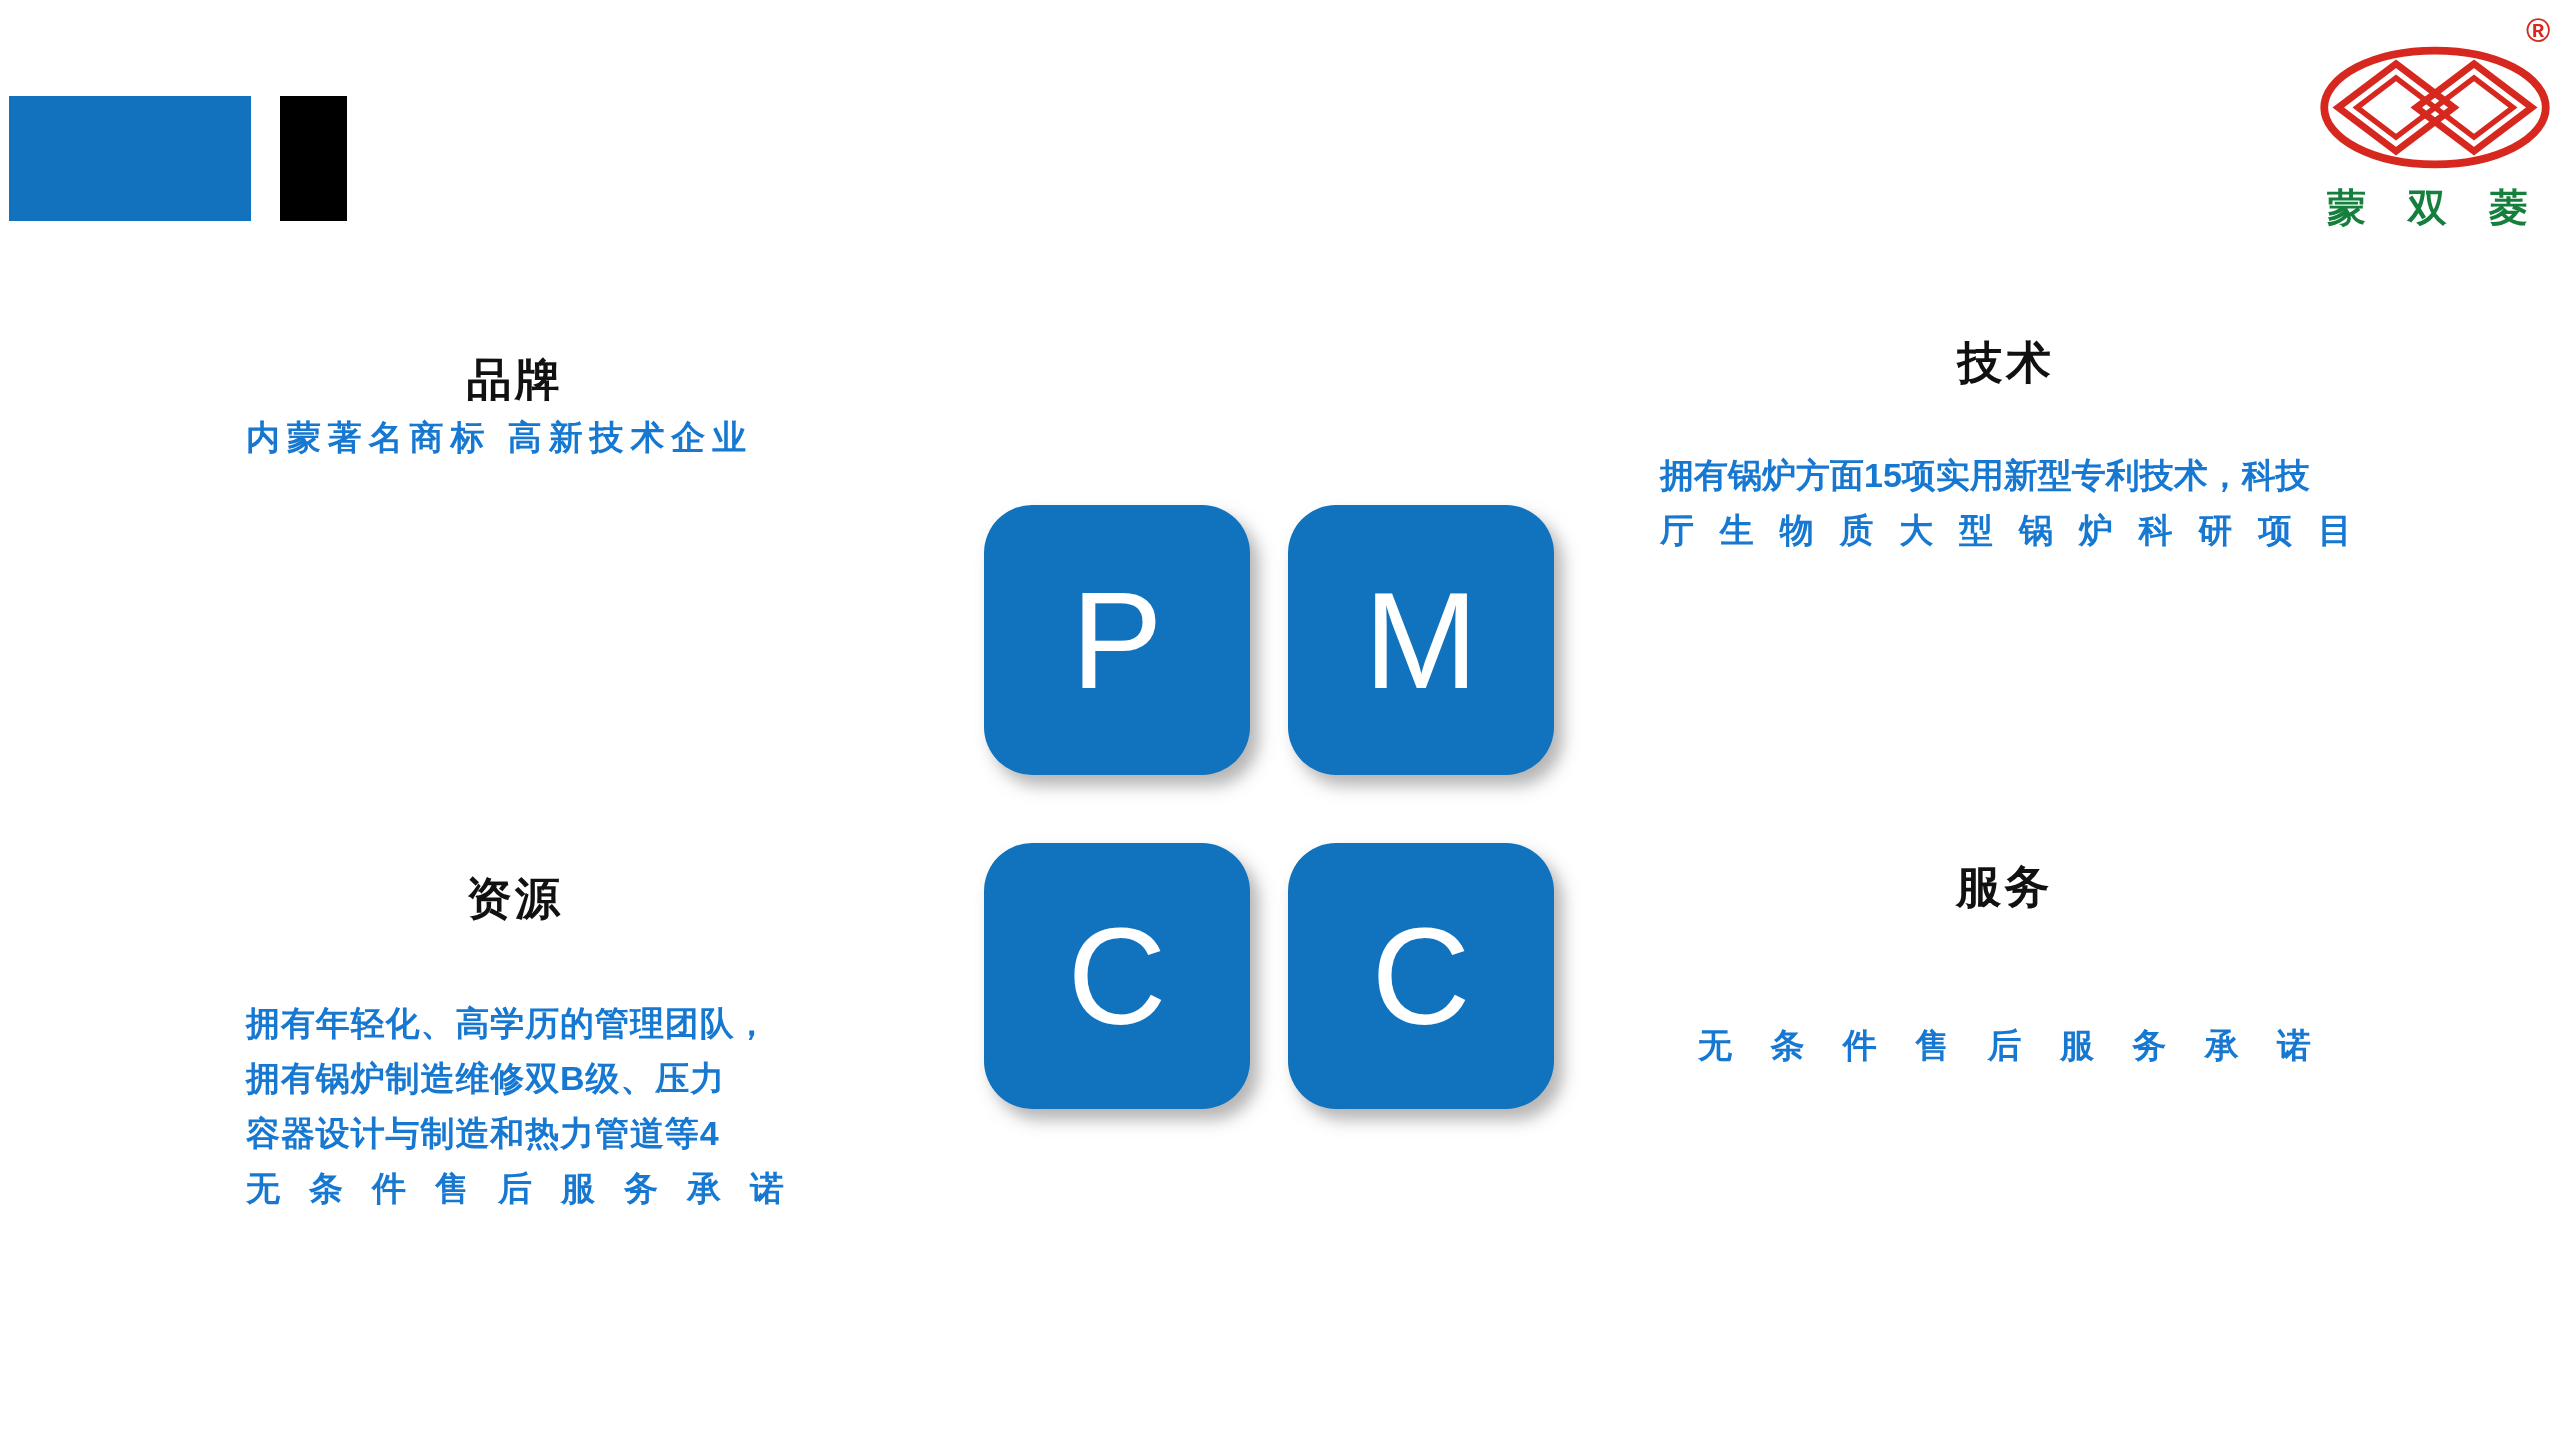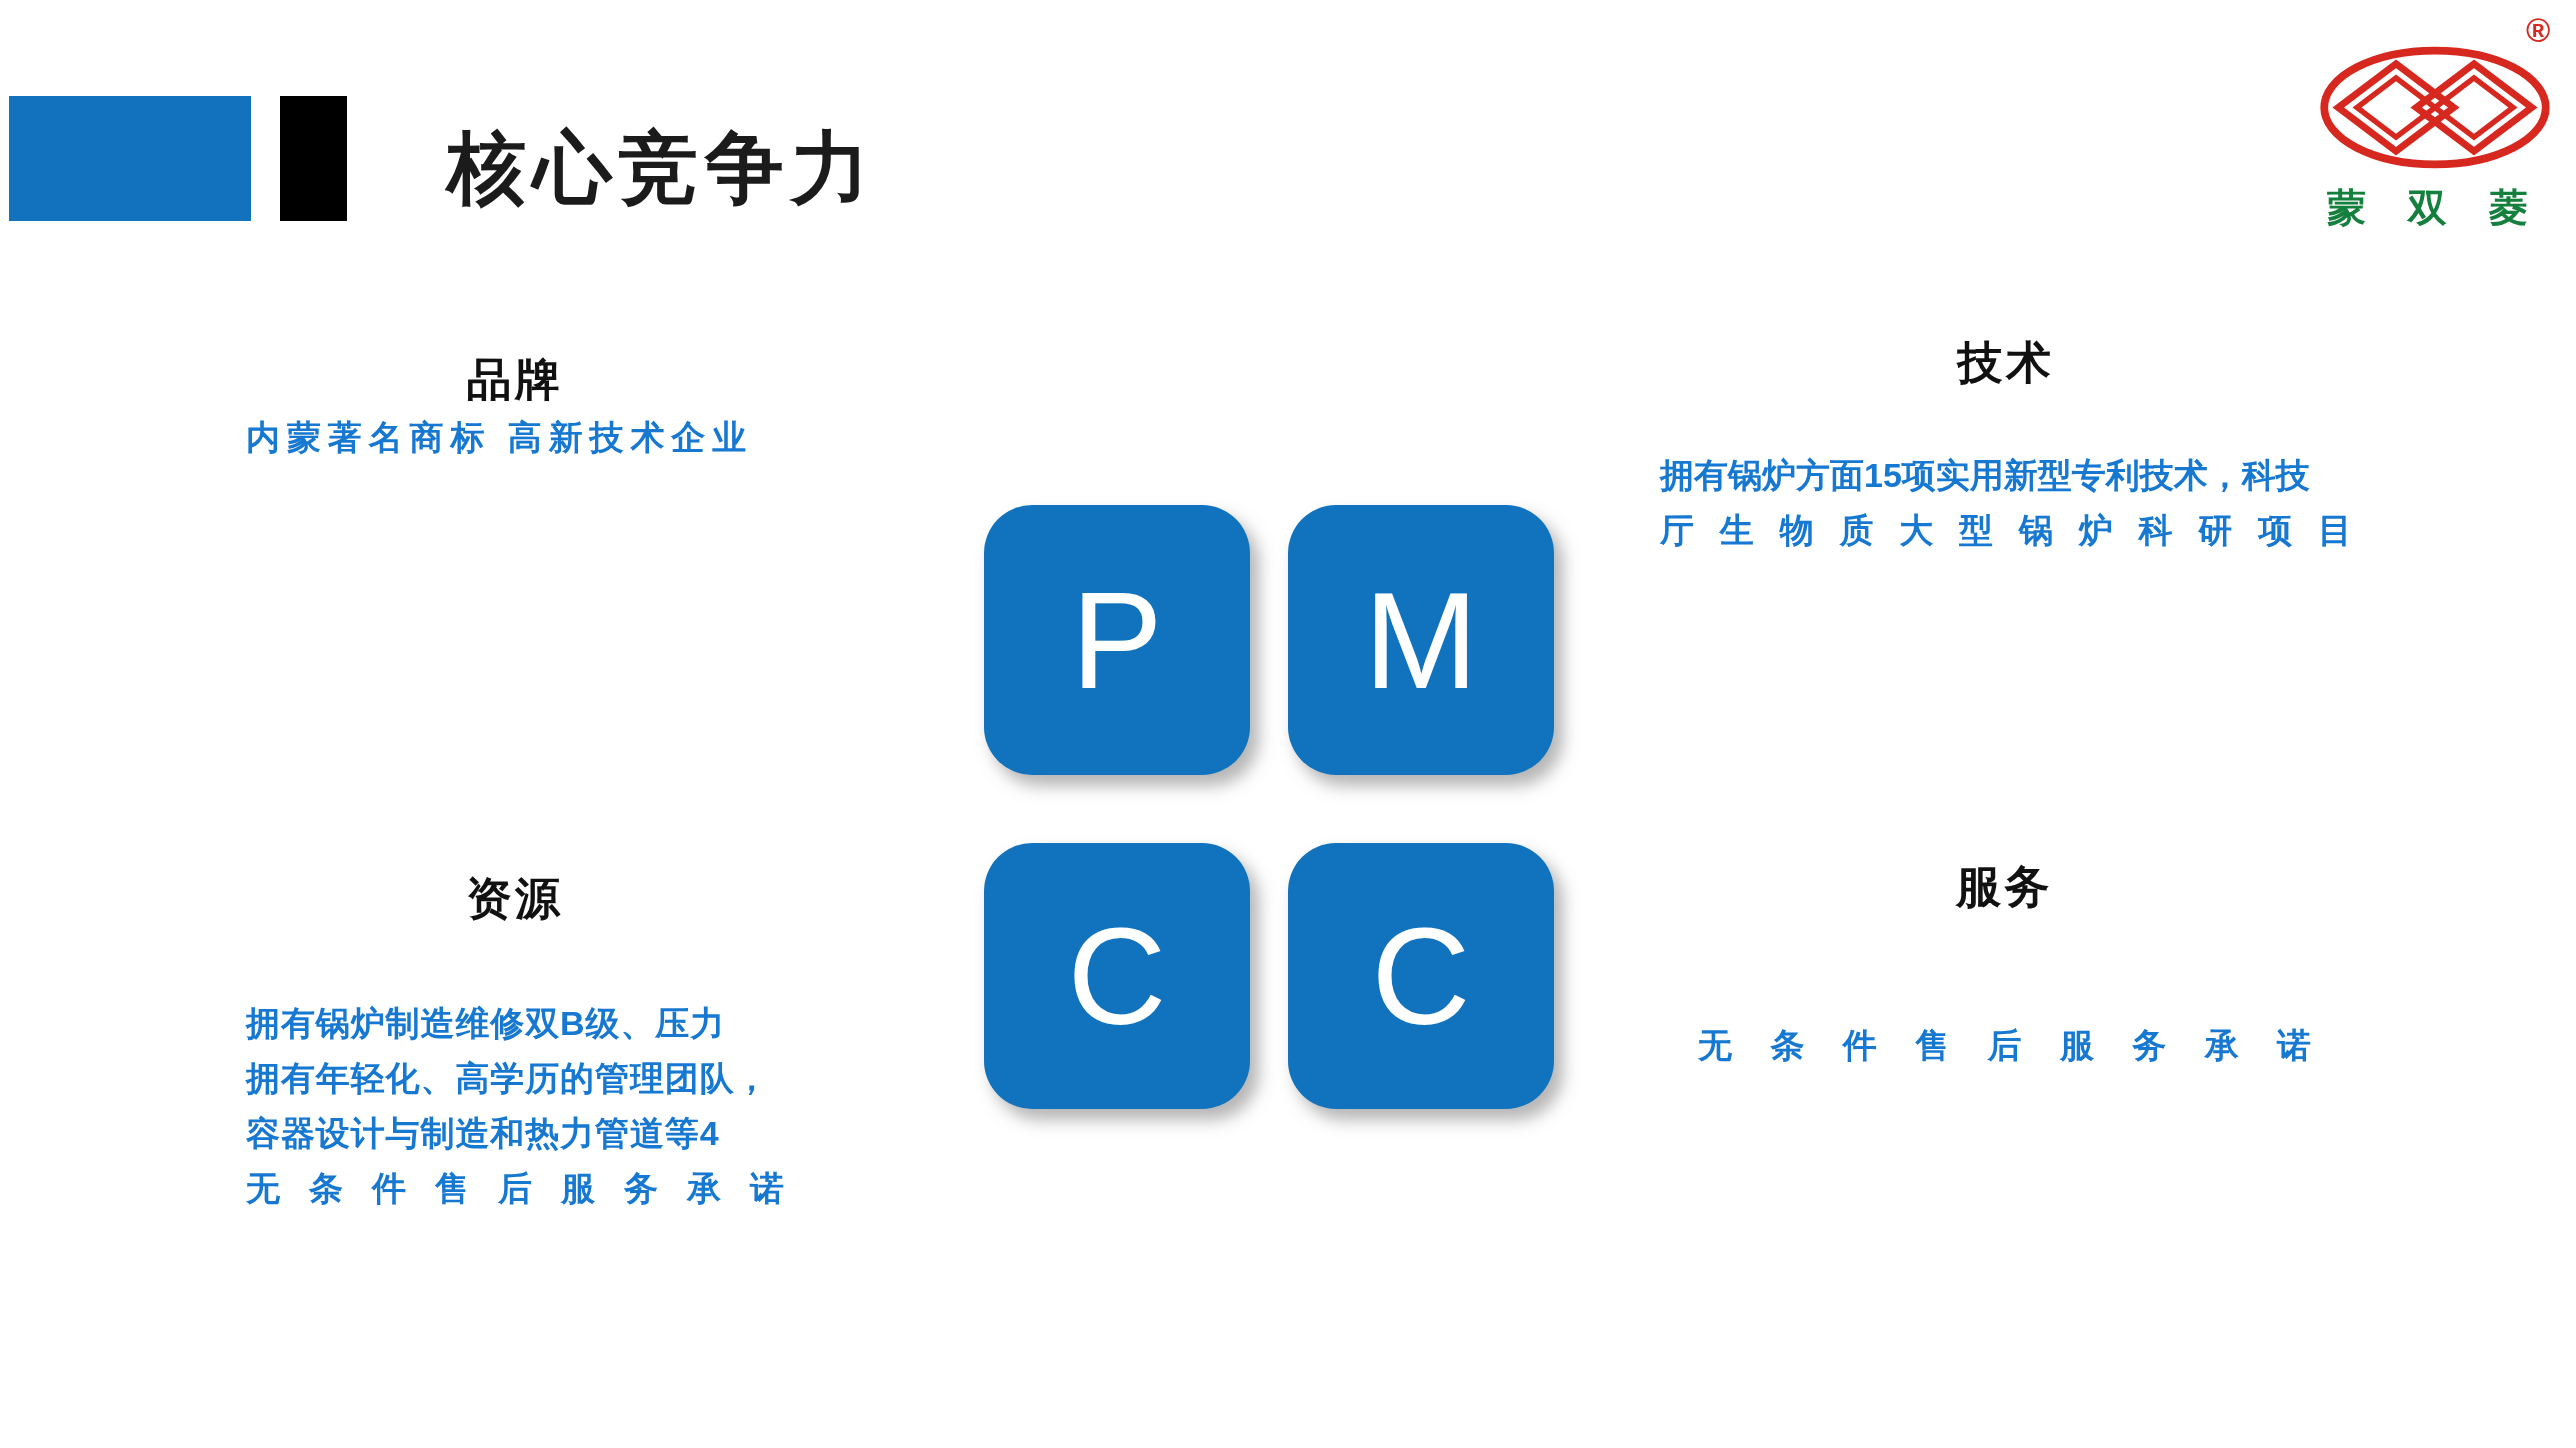--- a/index.html
+++ b/index.html
@@ -89,21 +89,20 @@
   .tile-c2 { left: 1288px; top: 843px; height: 266px; }
 </style>
 </head>
 <body>
 
 <div class="slide">
 
   <div class="bar-blue"></div>
   <div class="bar-black"></div>
 
-  <div class="page-title">核心竞争力</div>
 
   <div class="registered">®</div>
 
   <div class="logo">
     <svg viewBox="0 0 300 160" aria-hidden="true">
       <ellipse cx="150" cy="80" rx="142" ry="73" fill="none" stroke="#D6281E" stroke-width="10"></ellipse>
       <path d="M 100 24 L 174 80 L 100 136 L 26 80 Z" fill="none" stroke="#D6281E" stroke-width="9"></path>
       <path d="M 100 42 L 150 80 L 100 118 L 50 80 Z" fill="none" stroke="#D6281E" stroke-width="7"></path>
       <path d="M 200 24 L 274 80 L 200 136 L 126 80 Z" fill="none" stroke="#D6281E" stroke-width="9"></path>
       <path d="M 200 42 L 250 80 L 200 118 L 150 80 Z" fill="none" stroke="#D6281E" stroke-width="7"></path>
@@ -122,22 +121,22 @@
     <div class="q-label">技术</div>
     <div class="q-text">
       <span class="line">拥有锅炉方面15项实用新型专利技术，科技</span>
       <span class="line line-spread">厅生物质大型锅炉科研项目</span>
     </div>
   </div>
 
   <div class="quadrant q-resource">
     <div class="q-label">资源</div>
     <div class="q-text">
+      <span class="line ls-1">拥有年轻化、高学历的管理团队，</span>
       <span class="line ls-1">拥有锅炉制造维修双B级、压力</span>
-      <span class="line ls-1">拥有年轻化、高学历的管理团队，</span>
       <span class="line ls-1">容器设计与制造和热力管道等4</span>
       <span class="line line-spread">无条件售后服务承诺</span>
     </div>
   </div>
 
   <div class="quadrant q-service">
     <div class="q-label">服务</div>
     <div class="q-text">
       <span class="line line-spread">无条件售后服务承诺</span>
     </div>

